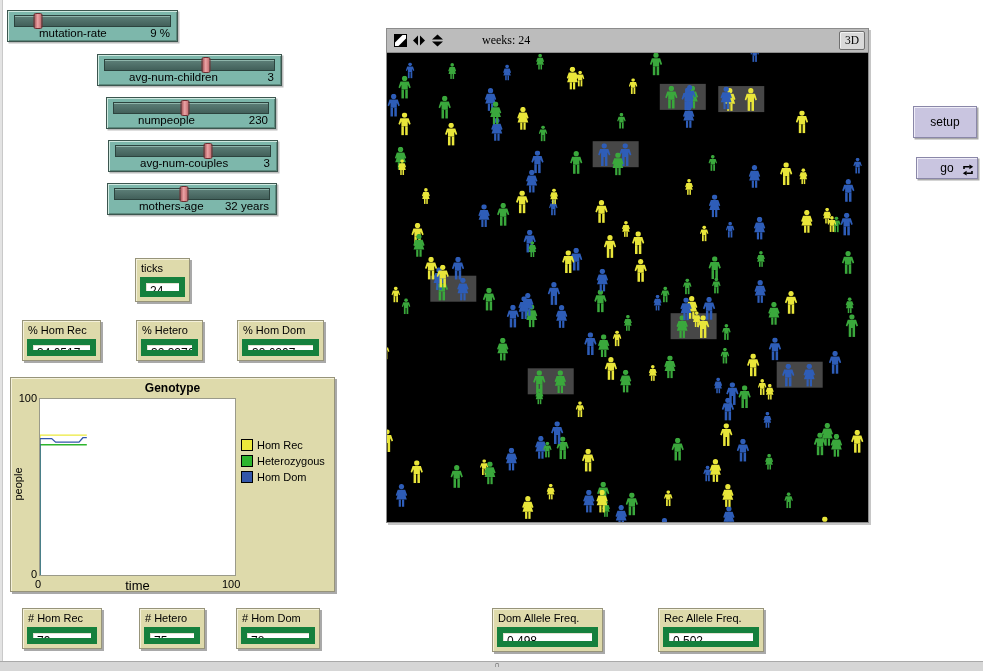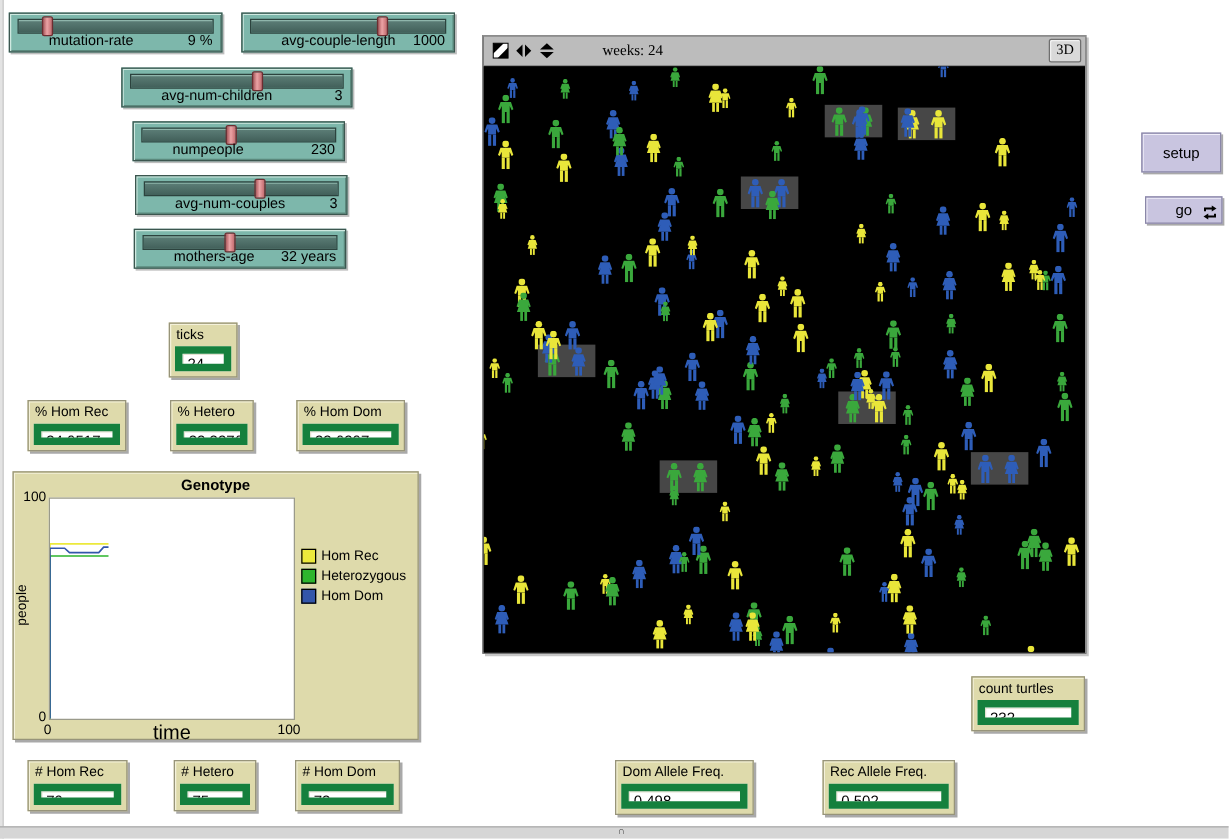--- a/index.html
+++ b/index.html
@@ -41,21 +41,21 @@
   
   .plot { position:absolute; left:10px; top:377px; width:325px; height:215px; background:#dedaab;
     border:1px solid #97947a; box-shadow: inset 1px 1px 0 #f4f1da, 2px 2px 0 #a9a9a9; text-decoration: underline; }
   .plot .ptitle { position:absolute; top:3px; left:0; width:100%; text-align:center; font-size:12px; font-weight:bold; }
   .plot .parea { position:absolute; left:28px; top:20px; width:197px; height:178px; background:#fff; border:1px solid #9a9a8a; }
   .plot .parea svg { position:absolute; left:0; top:0; width:100%; height:100%; }
   .plot .ytick-top   { position:absolute; left:2px; top:14px; width:24px; text-align:right; font-size:11px; }
   .plot .ytick-bot   { position:absolute; left:2px; top:190px; width:24px; text-align:right; font-size:11px; }
   .plot .xtick-left  { position:absolute; left:24px; top:200px; font-size:11px; }
   .plot .xtick-right { position:absolute; left:211px; top:200px; font-size:11px; }
-  .plot .xlabel { position:absolute; left:28px; top:200px; width:197px; text-align:center; font-size:16px; }
+  .plot .xlabel { position:absolute; left:28px; top:200px; width:197px; text-align:center; font-size:13px; }
   .plot .ylabel { position:absolute; left:-23px; top:100px; width:60px; text-align:center; font-size:11px;
     transform:rotate(-90deg); }
   .plot .legend { position:absolute; left:230px; top:21px;margin-top:38px; }
   .legend-row { display:flex; align-items:center; height:15px; margin-bottom:1px; }
   .legend-row .swatch { width:12px; height:12px; border:1px solid #000; margin-right:4px; flex:0 0 auto; }
   .legend-row .legend-label { font-size:11px; white-space:nowrap; }
 
   
   .view { position:absolute; left:386px; top:28px; width:483px; height:495px;
     border:1px solid #8c8c8c; box-shadow: 2px 2px 0 #c6c6c6; background:#000;font-family:Liberation Serif, serif; }
@@ -79,29 +79,20 @@
 
   <div class="slider" style="left:7px;top:10px;width:171px">
     <div class="track">
       <div class="thumb" style="left:15%"></div>
       </div>
     <div class="srow">
         <span>mutation-rate</span>
       <span>9 %</span>
       </div>
   </div>
-  <div class="slider" style="left:193px;top:10px;width:171px">
-    <div class="track">
-      <div class="thumb" style="left:68%"></div>
-      </div>
-    <div class="srow">
-        <span>avg-couple-length</span>
-      <span>1000</span>
-      </div>
-  </div>
   <div class="slider" style="left:97px;top:54px;width:185px">
     <div class="track">
       <div class="thumb" style="left:60%"></div>
       </div>
     <div class="srow">
         <span>avg-num-children</span>
       <span>3</span>
       </div>
   </div>
   <div class="slider" style="left:106px;top:97px;width:170px">
@@ -154,24 +145,20 @@
   </div>
   <div class="monitor" style="left:139px;top:608px;width:66px;height:41px">
     <div class="mlabel"># Hetero</div>
     <div class="mfield">75</div>
   </div>
   <div class="monitor" style="left:236px;top:608px;width:84px;height:41px">
     <div class="mlabel"># Hom Dom</div>
     <div class="mfield">78</div>
   </div>
 
-  <div class="monitor" style="left:777px;top:541px;width:91px;height:44px">
-    <div class="mlabel">count turtles</div>
-    <div class="mfield">232</div>
-  </div>
   <div class="monitor" style="left:492px;top:608px;width:111px;height:44px">
     <div class="mlabel">Dom Allele Freq.</div>
     <div class="mfield">0.498</div>
   </div>
   <div class="monitor" style="left:658px;top:608px;width:106px;height:44px">
     <div class="mlabel">Rec Allele Freq.</div>
     <div class="mfield">0.502</div>
   </div>
 
   <div class="plot">

